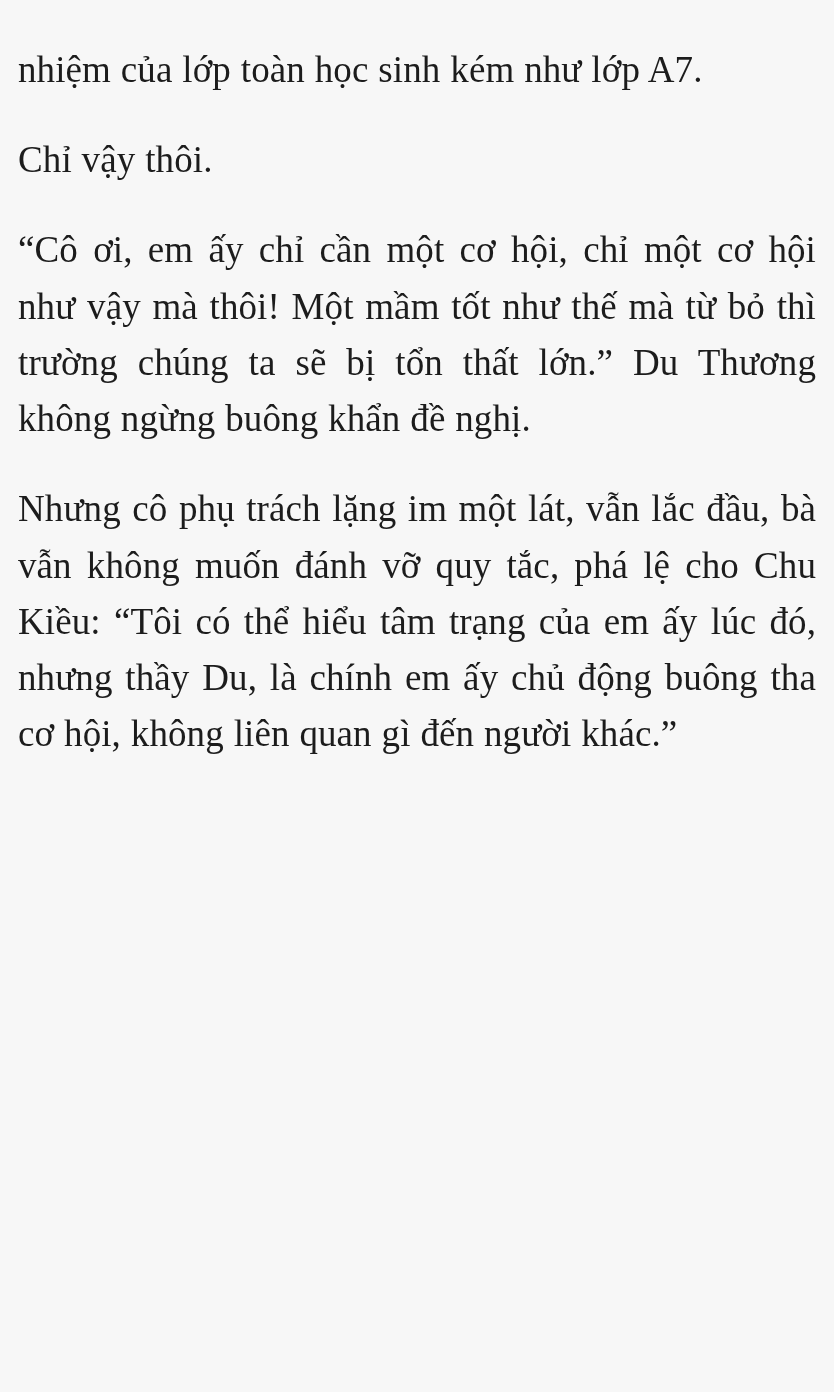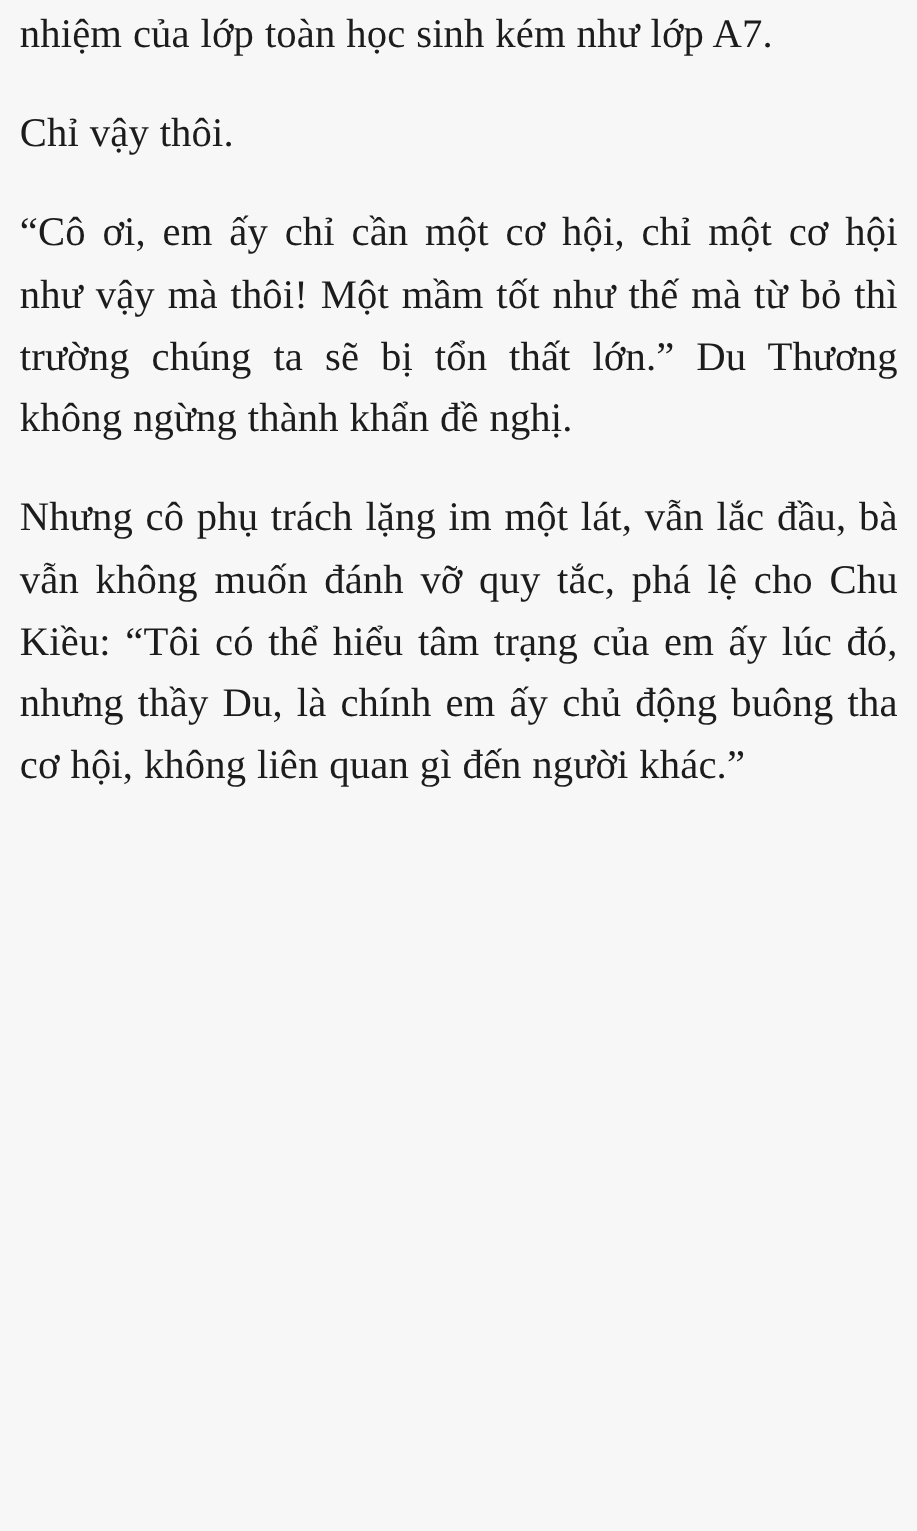--- a/index.html
+++ b/index.html
@@ -11,35 +11,36 @@
     width: 834px;
     min-height: 1392px;
     font-family: "Liberation Serif", "DejaVu Serif", serif;
     color: #1c1c1c;
   }
   .reader {
     box-sizing: border-box;
     width: 834px;
     padding: 0 18px;
     padding-top: 4px;
+    margin-top: 38px;
   }
   .para {
     font-size: 37px;
     line-height: 1.52;
     text-align: justify;
     text-justify: inter-word;
     margin: 0 0 34px 0;
     letter-spacing: 0.1px;
     word-spacing: 0.5px;
   }
   .para:last-child {
     margin-bottom: 0;
   }
 </style>
 </head>
 <body>
 
 <div class="reader">
   <p class="para">nhiệm của lớp toàn học sinh kém như lớp A7.</p>
   <p class="para">Chỉ vậy thôi.</p>
-  <p class="para">“Cô ơi, em ấy chỉ cần một cơ hội, chỉ một cơ hội như vậy mà thôi! Một mầm tốt như thế mà từ bỏ thì trường chúng ta sẽ bị tổn thất lớn.” Du Thương không ngừng thành khẩn đề nghị.</p>
+  <p class="para">“Cô ơi, em ấy chỉ cần một cơ hội, chỉ một cơ hội như vậy mà thôi! Một mầm tốt như thế mà từ bỏ thì trường chúng ta sẽ bị tổn thất lớn.” Du Thương không ngừng buông khẩn đề nghị.</p>
   <p class="para">Nhưng cô phụ trách lặng im một lát, vẫn lắc đầu, bà vẫn không muốn đánh vỡ quy tắc, phá lệ cho Chu Kiều: “Tôi có thể hiểu tâm trạng của em ấy lúc đó, nhưng thầy Du, là chính em ấy chủ động buông tha cơ hội, không liên quan gì đến người khác.”</p>
 </div>
 
 </body></html>

